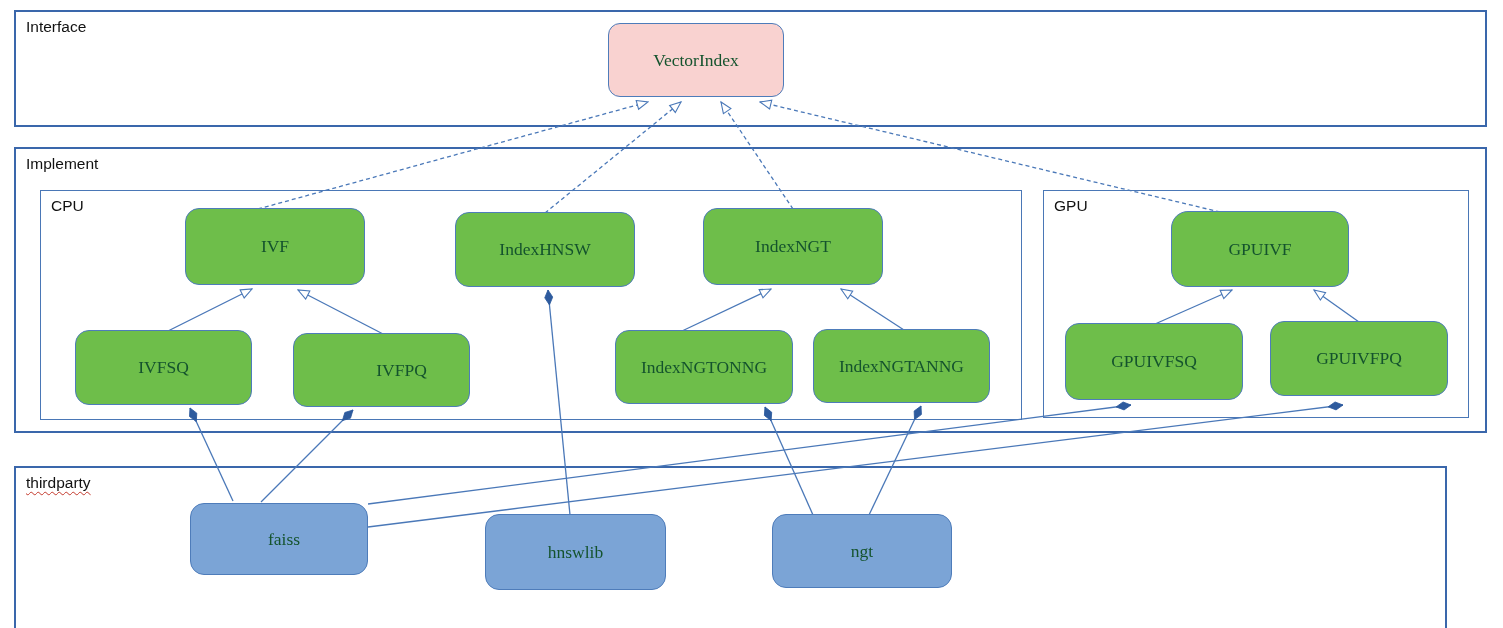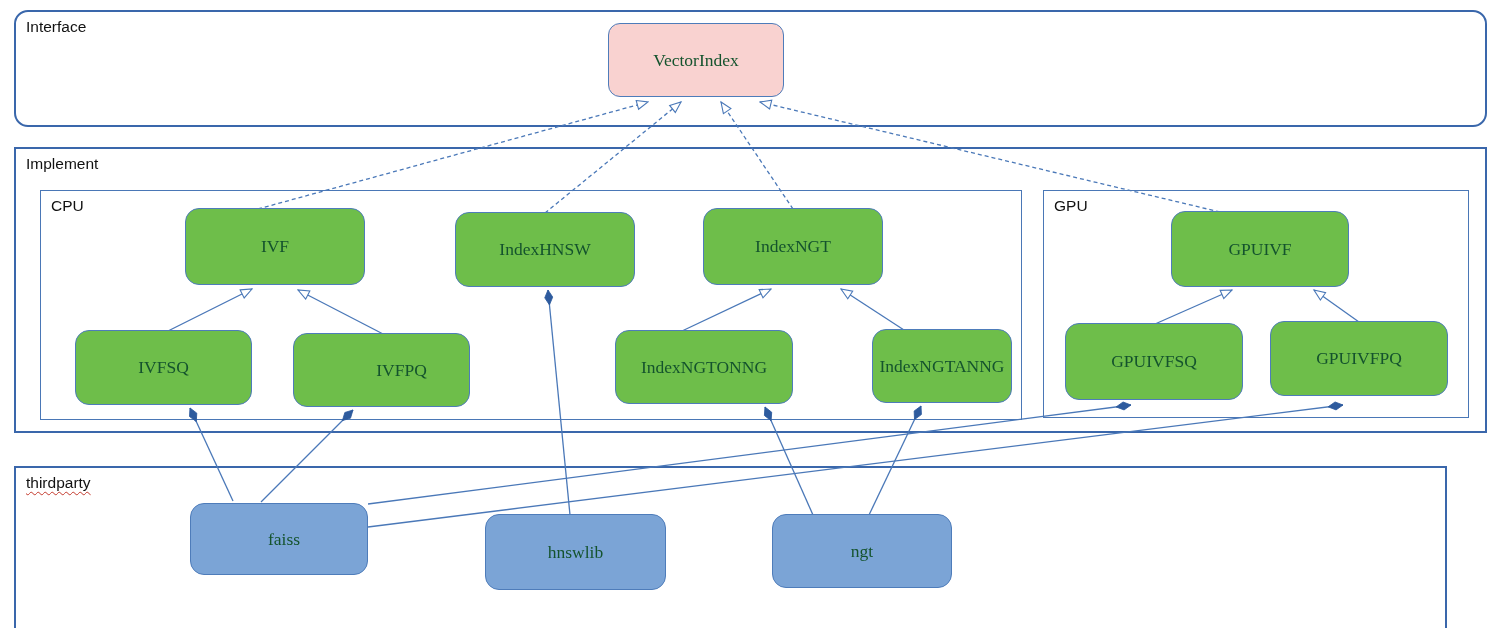--- a/index.html
+++ b/index.html
@@ -37,21 +37,21 @@
   }
   .node.green { background:#6ebe4a;align-items:center; }
   .node.blue  { background:#7ba4d6; }
   .node.pink  { background:#f9d2d0; border-radius:12px; }
 </style>
 </head>
 <body>
 
 <div class="canvas">
 
-  <div class="container" style="left:14px; top:10px; width:1473px; height:117px;border-radius:14px;">
+  <div class="container" style="left:14px; top:10px; width:1473px; height:117px;">
     <span class="clabel">Interface</span>
   </div>
 
   <div class="container" style="left:14px; top:147px; width:1473px; height:286px;">
     <span class="clabel">Implement</span>
   </div>
 
   <div class="subcontainer" style="left:40px; top:190px; width:982px; height:230px;">
     <span class="clabel" style="font-weight:bold; font-weight:normal;">CPU</span>
   </div>
@@ -122,25 +122,25 @@
   </div>
 
   <div class="node green" style="left:293px; top:333px; width:177px; height:74px;padding-left:40px;">
     <span>IVFPQ</span>
   </div>
 
   <div class="node green" style="left:615px; top:330px; width:178px; height:74px;">
     <span>IndexNGTONNG</span>
   </div>
 
-  <div class="node green" style="left:872px; top:329px; width:140px; height:74px;">
+  <div class="node green" style="left:813px; top:329px; width:177px; height:74px;">
     <span>IndexNGTANNG</span>
   </div>
 
-  <div class="node green" style="left:1171px; top:211px; width:178px; height:76px;">
+  <div class="node green" style="left:1171px; top:211px; width:178px; height:76px;border-radius:17px;">
     <span>GPUIVF</span>
   </div>
 
   <div class="node green" style="left:1065px; top:323px; width:178px; height:77px;">
     <span>GPUIVFSQ</span>
   </div>
 
   <div class="node green" style="left:1270px; top:321px; width:178px; height:75px;">
     <span>GPUIVFPQ</span>
   </div>

